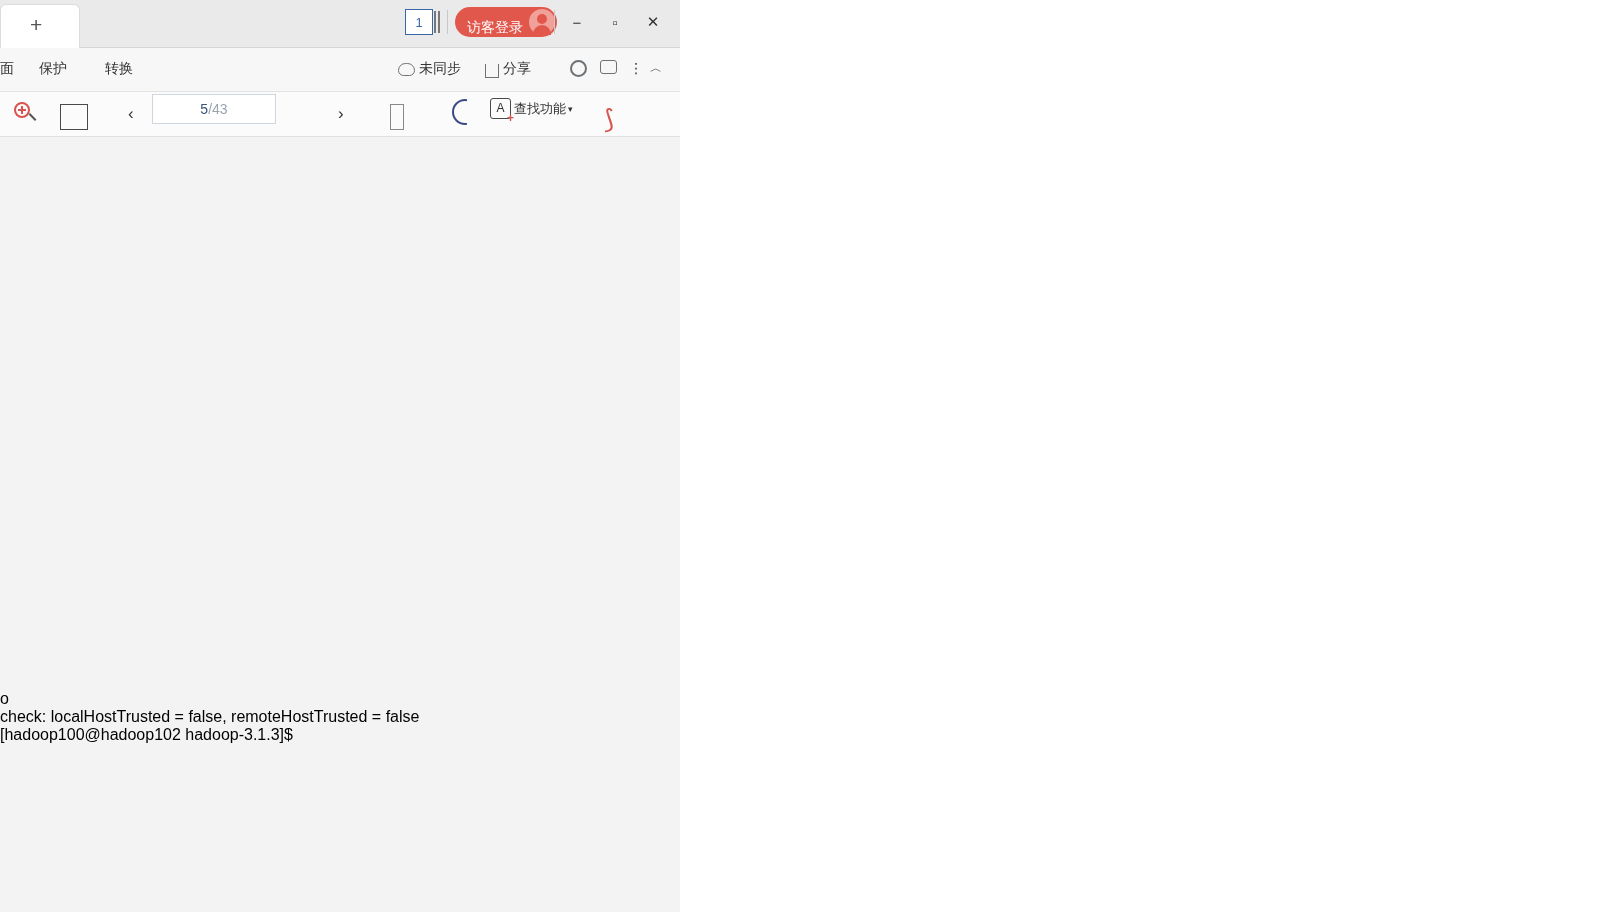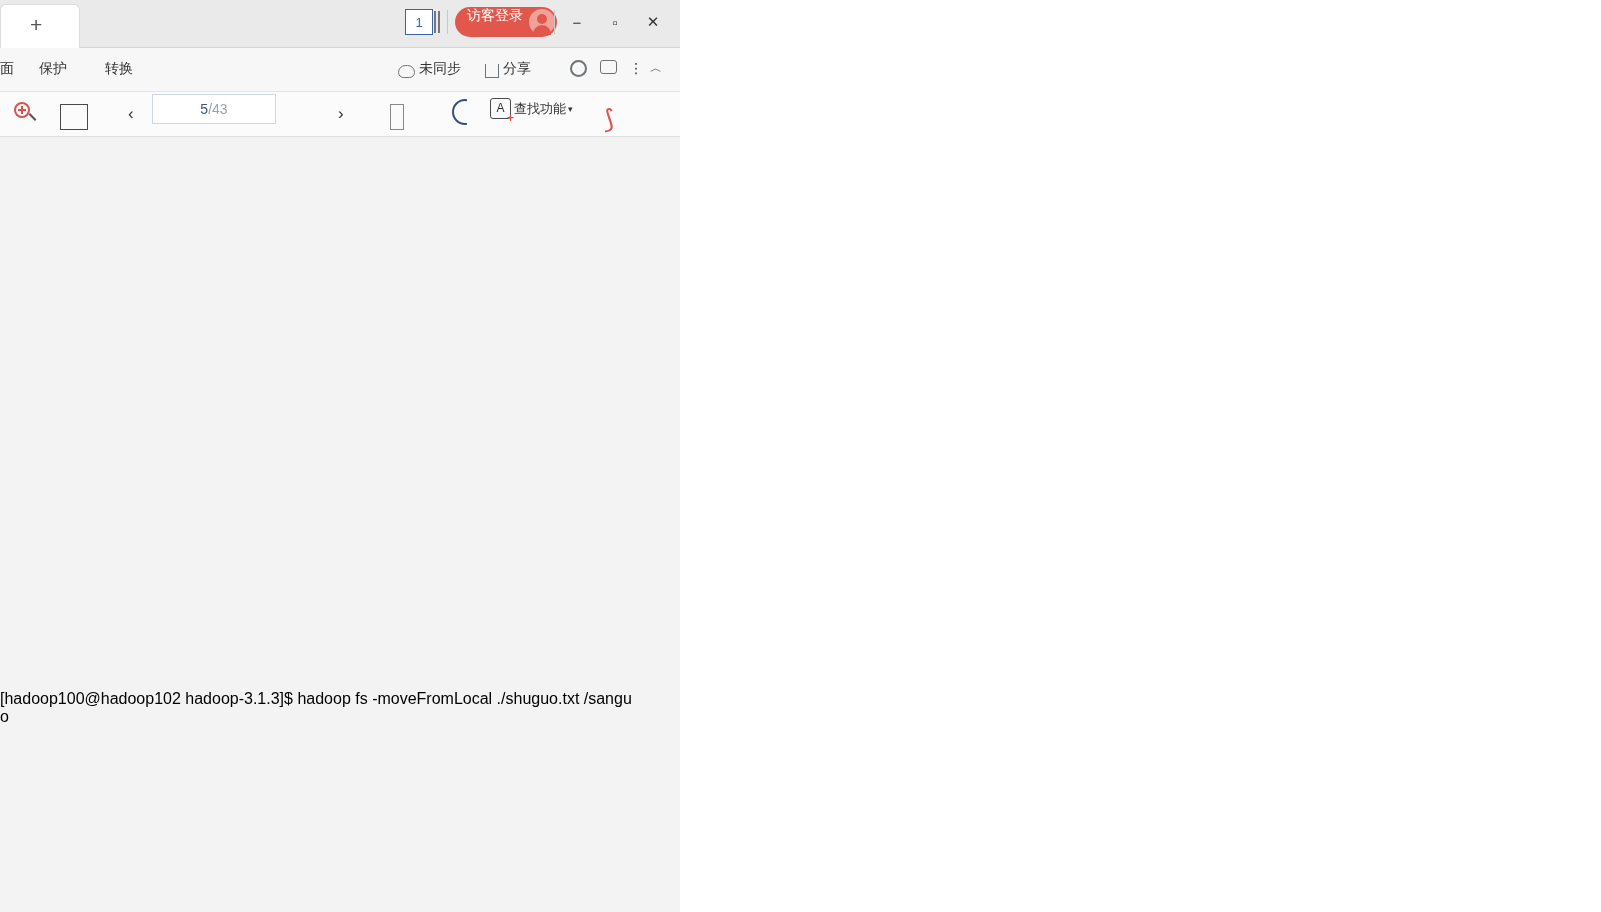--- a/index.html
+++ b/index.html
@@ -23,21 +23,21 @@
               line-height: 14px; }
   .pdf-pagecount { position: absolute; left: 405px; top: 9px; width: 28px; height: 26px;
                    border: 1px solid #3a66a8; color: #3a66a8; font-size: 13px;
                    display: flex; align-items: center; justify-content: center; background: #fff; }
   .pdf-pagecount-bars { position: absolute; left: 434px; top: 11px; width: 8px; height: 22px; }
   .pdf-pagecount-bars i { display: block; width: 2px; height: 22px; background: #777;
                           float: left; margin-right: 2px; }
   .pdf-divider { position: absolute; top: 10px; width: 1px; height: 24px; background: #c8c8c8; }
   .pdf-login { position: absolute; left: 455px; top: 7px; height: 30px; border-radius: 15px;
                background: #e2574c; color: #fff; font-size: 14px; padding: 0 34px 0 12px;
-               display: flex; align-items: flex-start; }
+               display: flex; align-items: flex-end; }
   .pdf-login-avatar { position: absolute; right: 2px; top: 2px; width: 26px; height: 26px;
                       border-radius: 50%; background: #f0a199; }
   .pdf-login-avatar::before { content: ""; position: absolute; left: 8px; top: 5px;
                               width: 10px; height: 10px; border-radius: 50%; background: #e2574c; }
   .pdf-login-avatar::after { content: ""; position: absolute; left: 4px; top: 16px;
                              width: 18px; height: 10px; border-radius: 9px 9px 0 0; background: #e2574c; }
   .winbtn { position: absolute; top: 8px; width: 30px; height: 28px; font-size: 15px;
             color: #333; display: flex; align-items: center; justify-content: center; }
 
   .pdf-ribbon { position: absolute; left: 0; top: 48px; width: 680px; height: 44px;
@@ -107,21 +107,21 @@
     <div class="pdf-ribbon">
       <div class="ribbon-item" style="left:0">面</div>
       <div class="ribbon-item" style="left:39px">保护</div>
       <div class="ribbon-item" style="left:105px">转换</div>
       <div class="pdf-search">
         <span class="mini-ico">
             <span class="mag"></span>
           </span>
         <span class="pdf-search-txt">查找功能、文档内容</span>
       </div>
-      <div class="ribbon-item" style="left:398px;display:flex;align-items:flex-end">
+      <div class="ribbon-item" style="left:398px;display:flex;align-items:center">
         <span style="display:inline-block;width:17px;height:13px;border:1.6px solid #6d7276;border-radius:8px 8px 6px 6px;margin-right:4px"></span>
         <span>未同步</span>
       </div>
       <div class="ribbon-item" style="left:485px;display:flex;align-items:flex-end">
         <span style="display:inline-block;width:14px;height:14px;border:1.6px solid #6d7276;border-top:none;margin-right:4px"></span>
         <span>分享</span>
       </div>
       <div class="ribbon-item" style="left:570px;width:17px;height:17px;border:2px solid #6d7276;border-radius:50%"></div>
       <div class="ribbon-item" style="left:600px;width:17px;height:14px;border:1.6px solid #6d7276;border-radius:3px"></div>
       <div class="ribbon-item" style="left:629px">⋮</div>
@@ -270,20 +270,21 @@
           <div class="tline">drwxrwxr-x. 2 hadoop100 hadoop100      6 4月  15 10:44 <span class="tdir">input</span></div>
           <div class="tline">drwxr-xr-x. 3 hadoop100 hadoop100     20 9月  12 2019 <span class="tdir">lib</span></div>
           <div class="tline">drwxr-xr-x. 4 hadoop100 hadoop100    288 9月  12 2019 <span class="tdir">libexec</span></div>
           <div class="tline">-rw-rw-r--. 1 hadoop100 hadoop100 147145 9月   4 2019 <span class="">LICENSE.txt</span></div>
           <div class="tline">drwxrwxr-x. 3 hadoop100 hadoop100   4096 4月  17 09:45 <span class="tdir">logs</span></div>
           <div class="tline">-rw-rw-r--. 1 hadoop100 hadoop100  21867 9月   4 2019 <span class="">NOTICE.txt</span></div>
         </div>
       <div class="mosaic" style="top:614px"></div>
 
       <div id="term-bottom" style="position:absolute;top:690px;left:0;width:790px">
-          <div class="tline">[hadoop100@hadoop102 hadoop-3.1.3]$ hadoop fs -moveFromLocal ./shuguo.txt /sangu</div>
           <div class="tline">o</div>
+          <div class="tline">check: localHostTrusted = false, remoteHostTrusted = false</div>
+          <div class="tline">[hadoop100@hadoop102 hadoop-3.1.3]$ <span class="cursor-blk"></span></div>
         </div>
     </div>
 
   </div>
 
 </div>
 
 </body></html>

